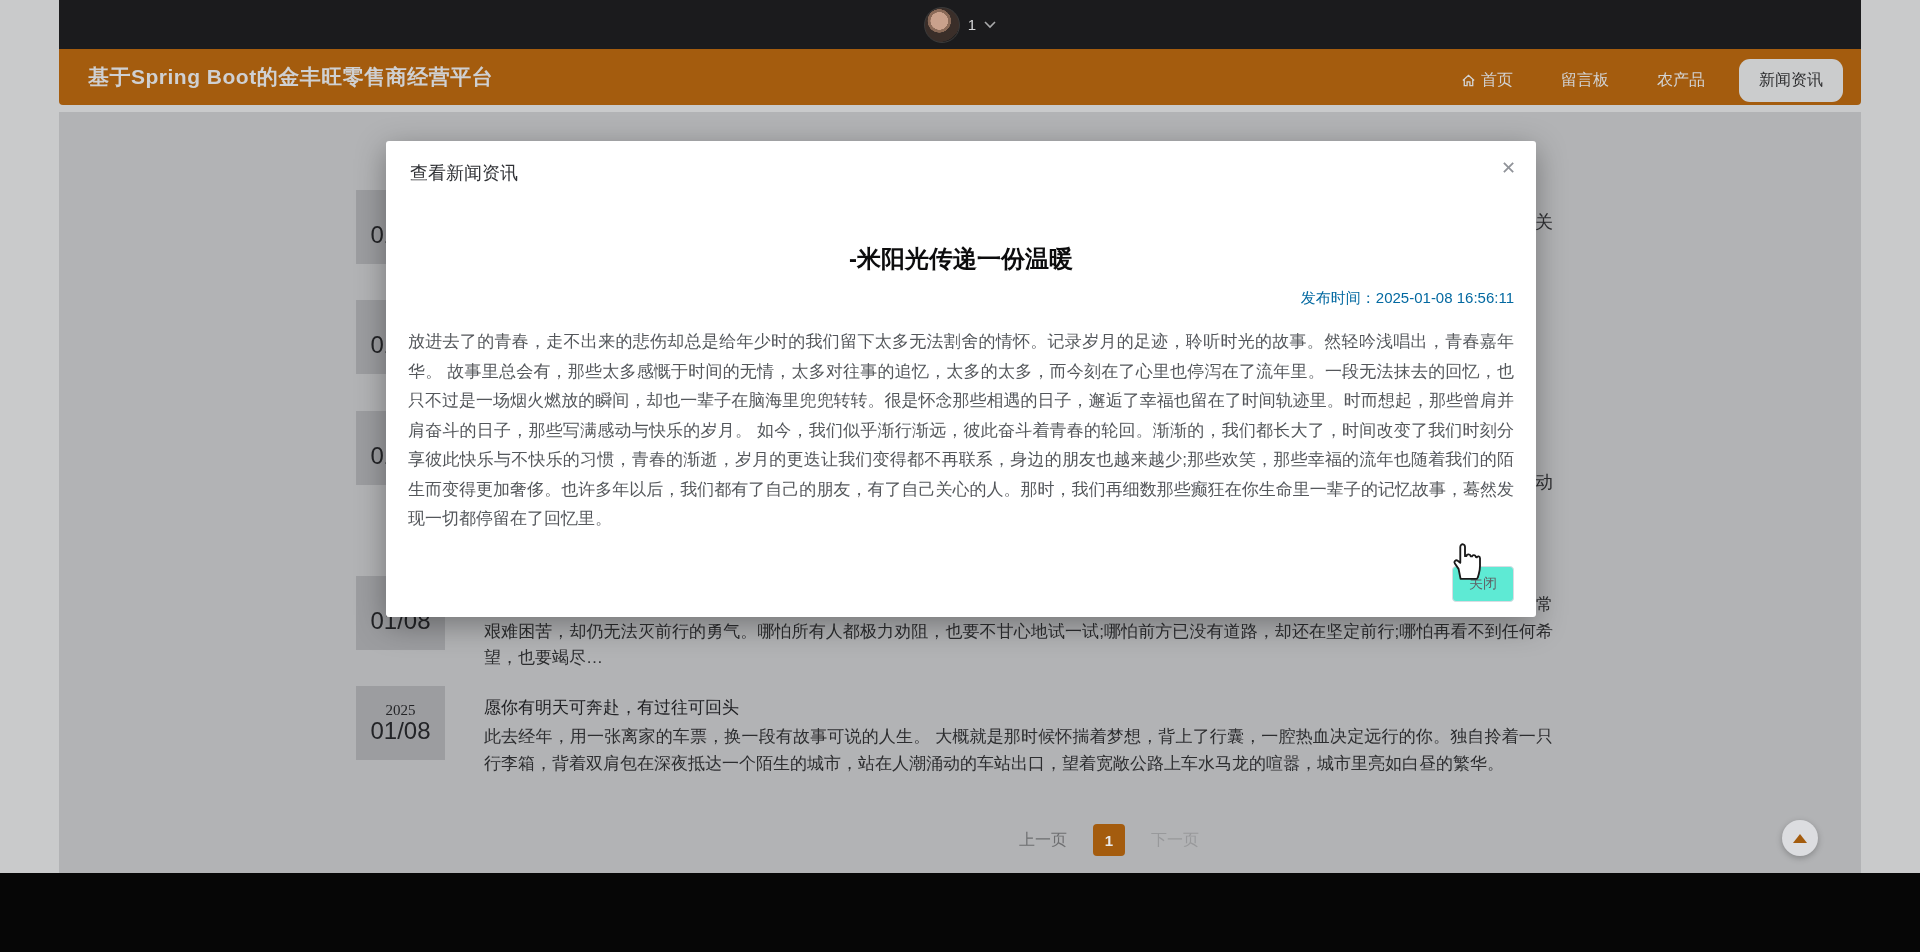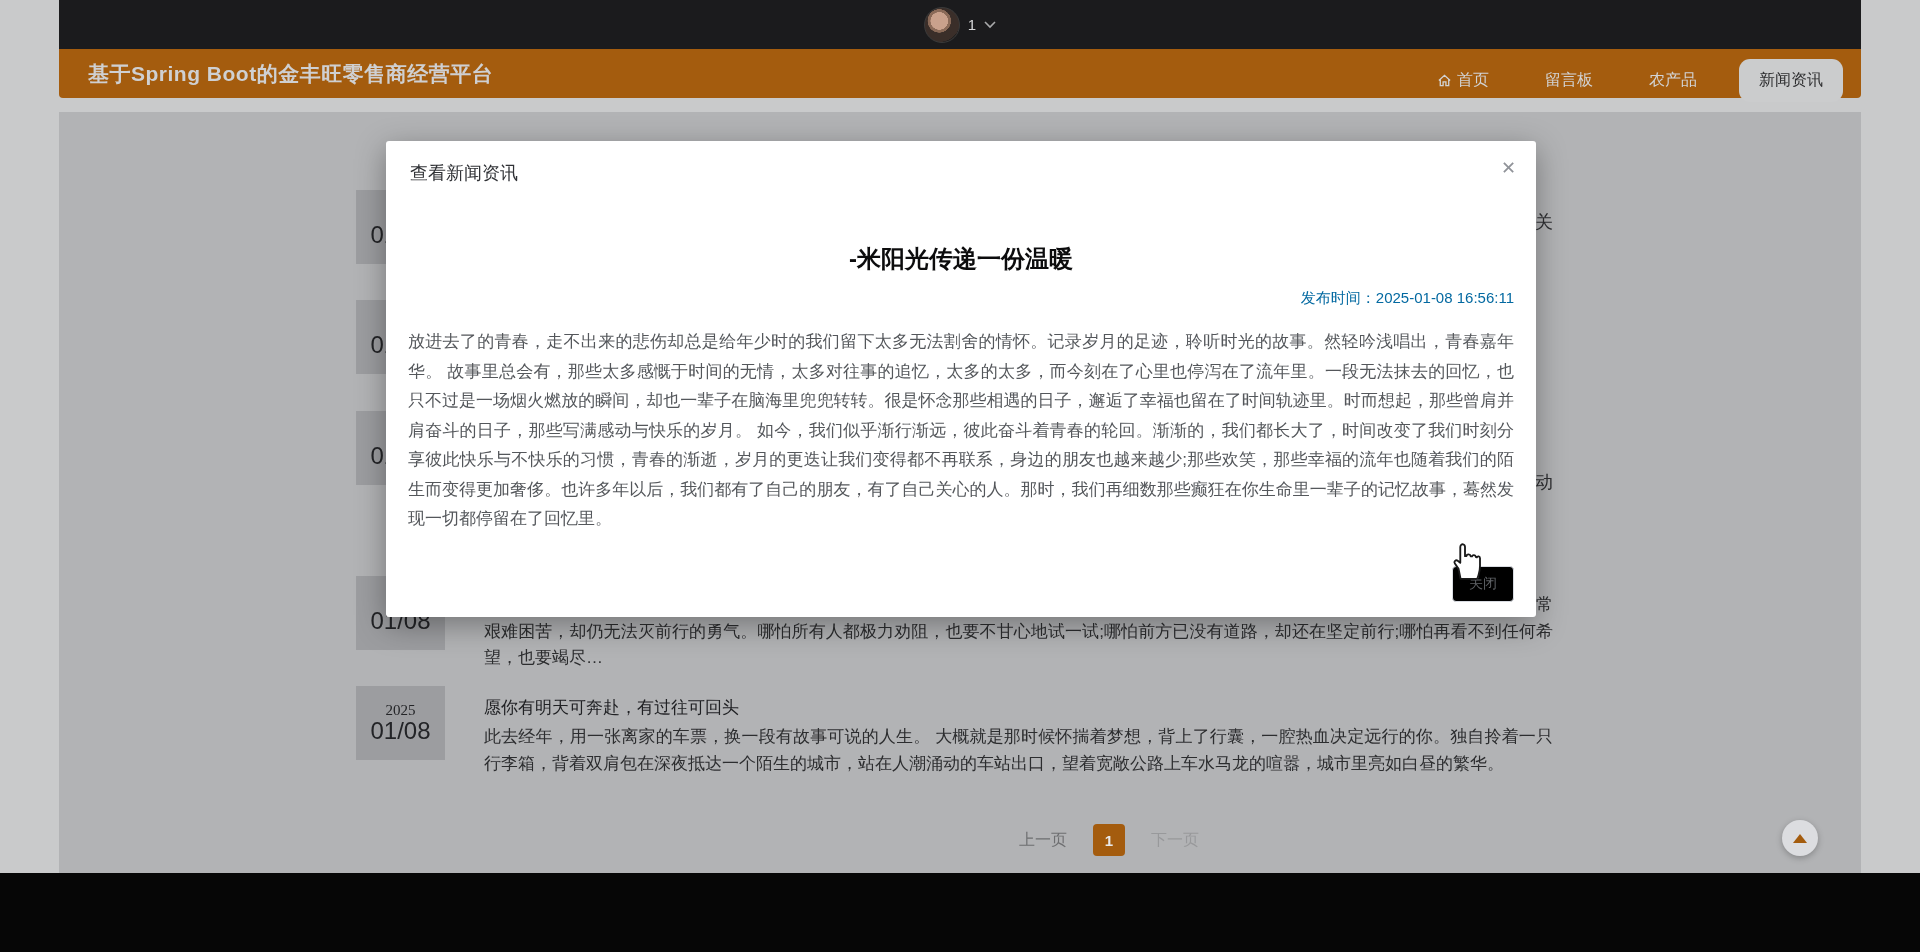--- a/index.html
+++ b/index.html
@@ -10,24 +10,24 @@
   
   .topbar { position:absolute; left:59px; top:0; width:1802px; height:49px; background:#1b1b1d;
             display:flex; align-items:center; justify-content:center; gap:8px; z-index:2; }
   .avatar { width:36px; height:36px; border-radius:50%;
             background:radial-gradient(circle at 42% 38%, #c9a18c 0 30%, #8a6a58 31% 40%, #3a2e29 41% 72%, #23201f 73%);
             border:1px solid #3a3a3a; }
   .user-count { color:#d6d7d8; font-size:15px; }
   .chev { width:12px; height:8px; }
 
   
-  .appbar { position:absolute; left:59px; top:49px; width:1802px; height:49px; background:#a45c0e;
+  .appbar { position:absolute; left:59px; top:49px; width:1802px; height:56px; background:#a45c0e;
             display:flex; align-items:center; z-index:2; border-radius:0 0 4px 4px; }
   .app-title { color:#cfd0d2; font-size:21px; font-weight:bold; margin-left:29px; letter-spacing:.5px; }
-  .nav { position:absolute; right:18px; top:0; height:63px; display:flex; align-items:center; gap:28px; }
+  .nav { position:absolute; right:18px; top:0; height:63px; display:flex; align-items:center; gap:20px; }
   .nav-item { color:#d2d3d4; font-size:16px; padding:8px 14px; display:flex; align-items:center; gap:5px;
               cursor:pointer; text-decoration:none; }
   .nav-item.active { background:#cbcccd; color:#2f2f31; border-radius:11px; padding:11px 20px; }
   .home-ic { width:15px; height:15px; }
 
   
   .content { position:absolute; left:59px; top:112px; width:1802px; height:761px; background:#b2b3b5; z-index:1; }
   .dateblock { position:absolute; width:89px; height:74px; background:#9c9da0; color:#232427;
                display:flex; flex-direction:column; align-items:center; justify-content:center; line-height:1.1; }
   .dateblock .yr { font-size:15px;font-family:Liberation Serif, serif; }
@@ -58,21 +58,21 @@
   .modal { position:absolute; left:386px; top:141px; width:1150px; height:476px; background:#ffffff;
            border-radius:3px; box-shadow:0 8px 30px rgba(0,0,0,.35); z-index:10; }
   .modal-header { position:absolute; left:24px; top:20px; font-size:18px; color:#303236; }
   .modal-close { position:absolute; right:20px; top:18px; font-size:18px; color:#909399; cursor:pointer;
                  line-height:1; }
   .news-title { position:absolute; left:0; top:95px; width:100%; text-align:center; font-size:24px;
                 font-weight:bold; color:#0c0c0d;margin-top:7px; }
   .news-time { position:absolute; right:22px; top:148px; font-size:15px; color:#0369a1; }
   .news-body { position:absolute; left:22px; top:186px; width:1106px; font-size:17px; line-height:29.5px;
                color:#54575b; text-align:justify; }
-  .modal-footer-btn { position:absolute; right:22px; bottom:15px; background:#000000; border:1px solid #d9dce2;
+  .modal-footer-btn { position:absolute; right:22px; bottom:15px; background:#5eead4; border:1px solid #d9dce2;
                       border-radius:4px; padding:8px 16px; font-size:14px; color:#5f6266; cursor:pointer;
                       font-family:inherit; }
 
   
   .cursor { position:absolute; left:1448px; top:541px; width:36px; height:40px; z-index:30; pointer-events:none; }
 </style>
 </head>
 <body>
 
 <div class="viewport">

